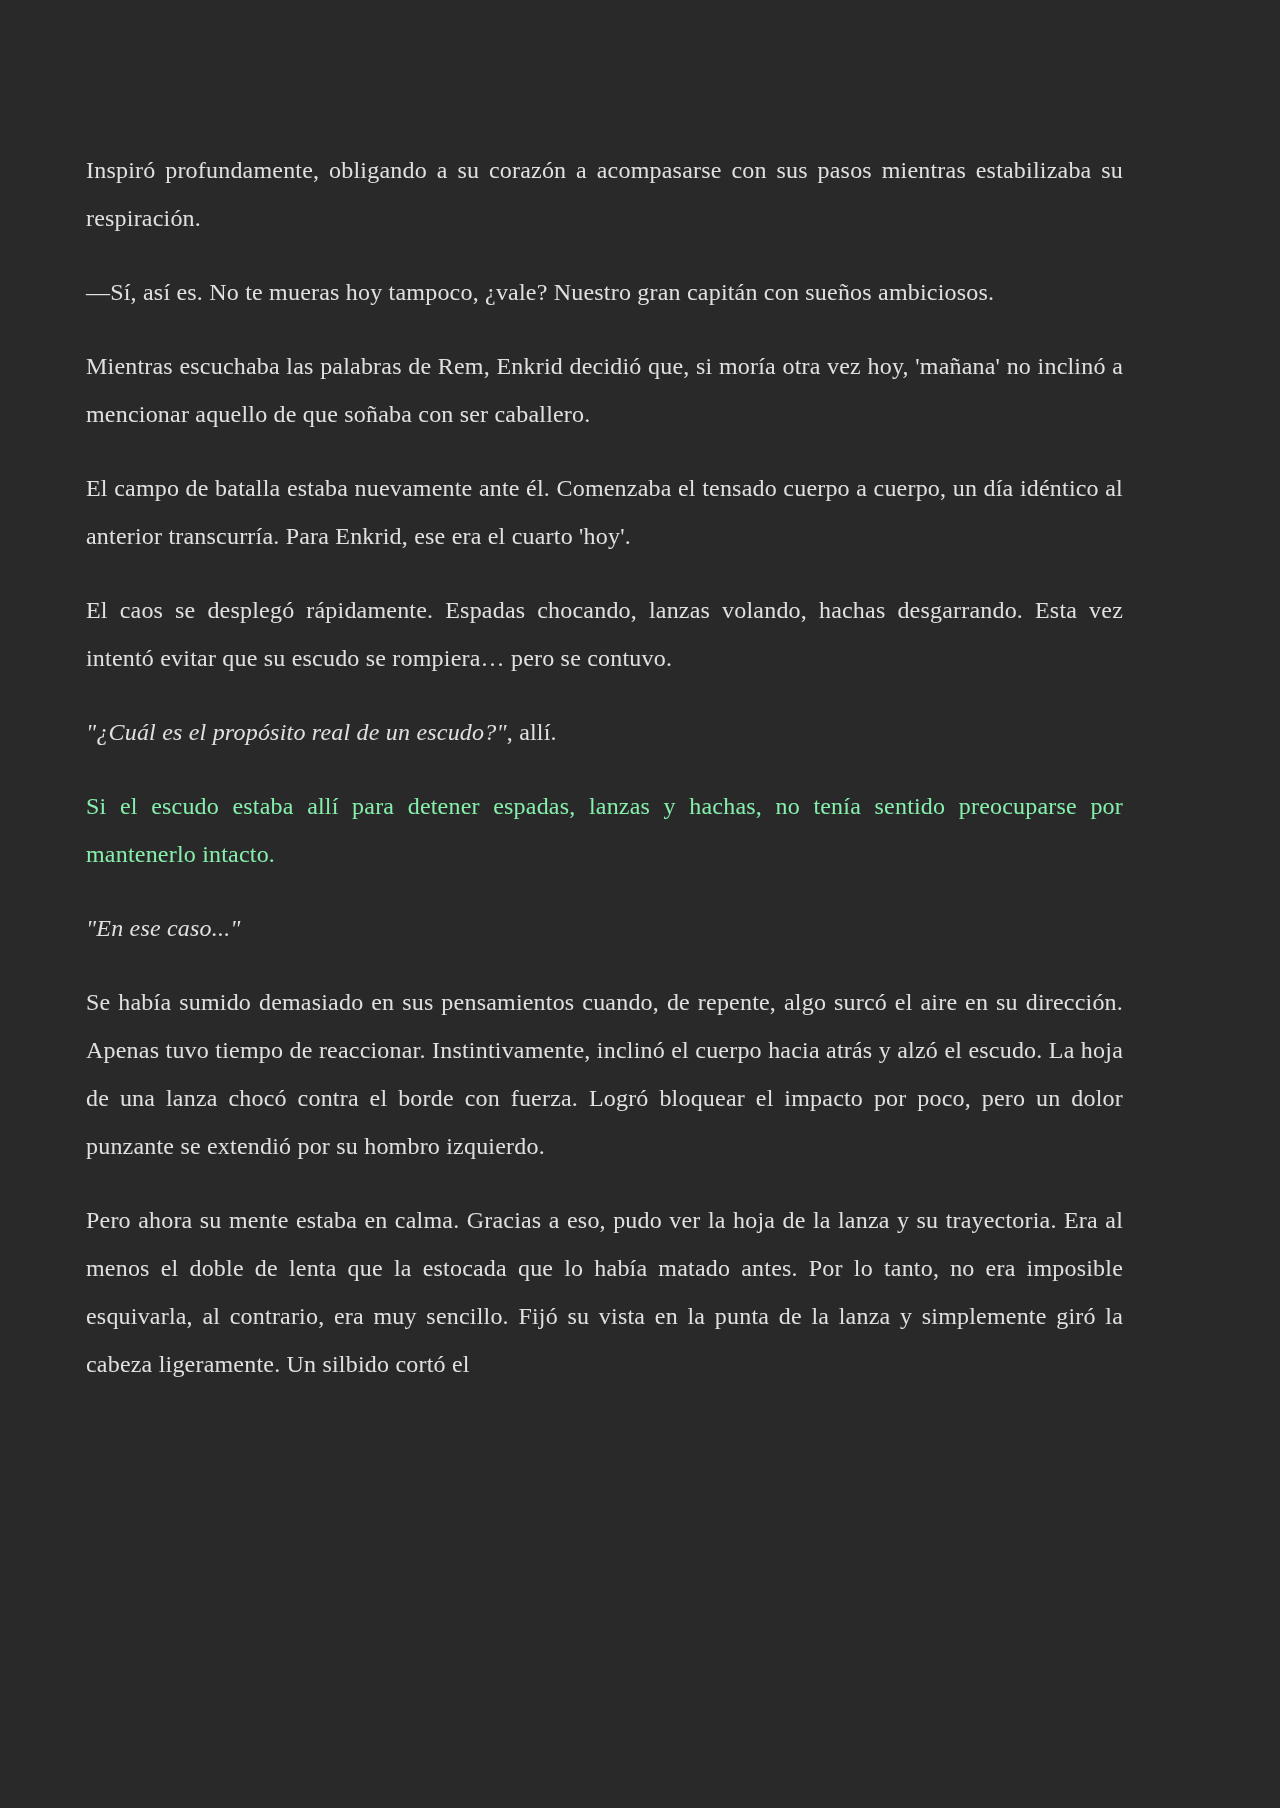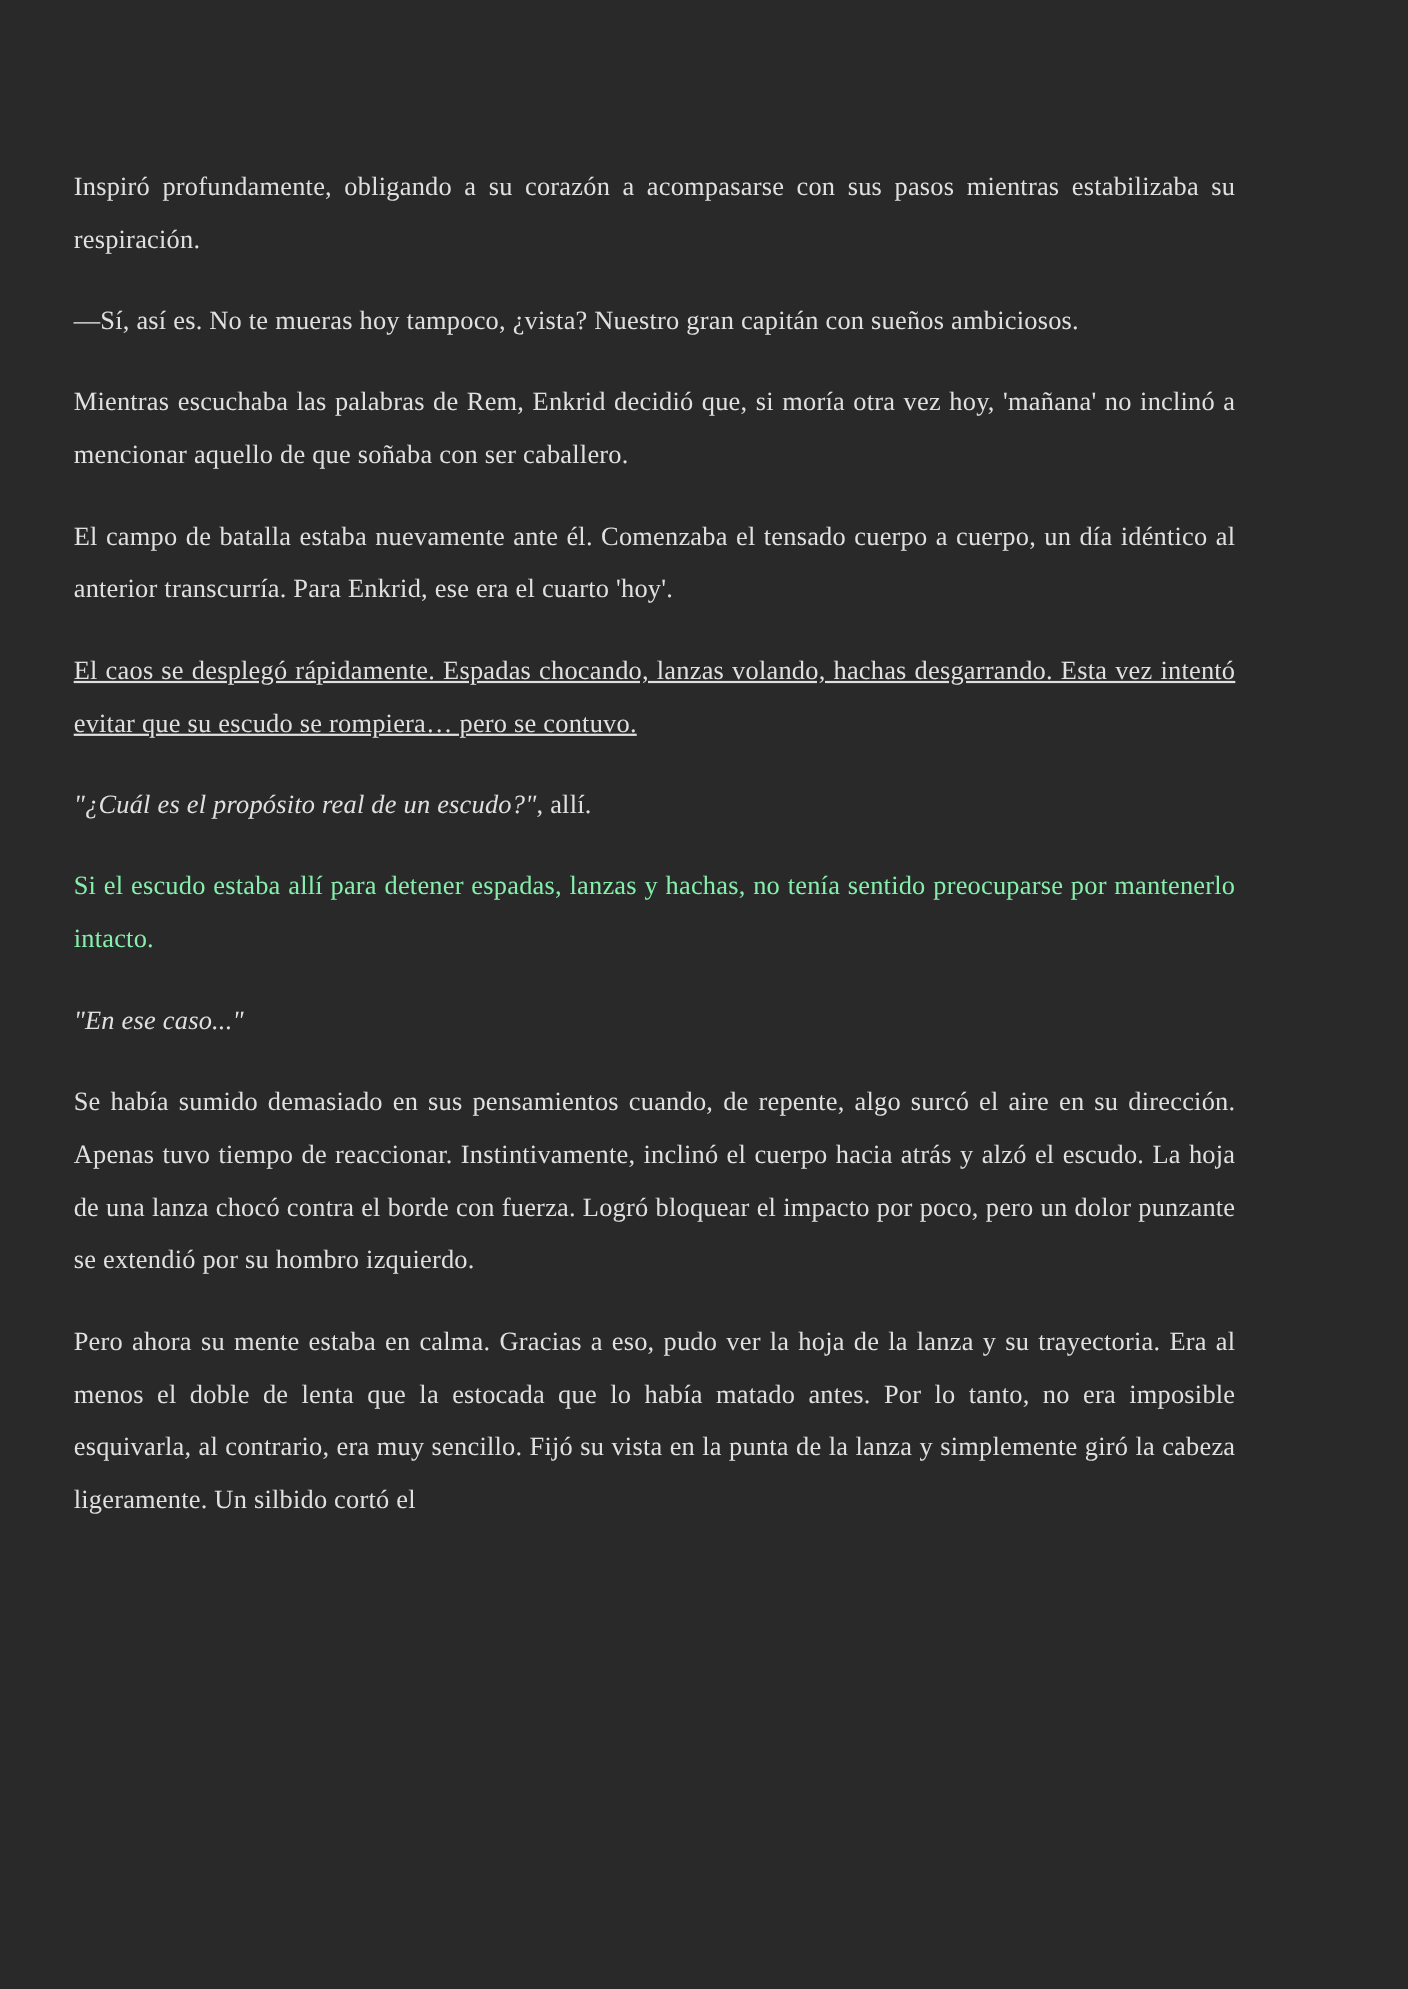--- a/index.html
+++ b/index.html
@@ -9,21 +9,21 @@
   body {
     background: #292929;
     font-family: "Liberation Serif", serif;
   }
   .page {
     position: relative;
     width: 1280px;
     height: 1808px;
     margin: 0 auto;
     box-sizing: border-box;
-    padding: 146px 157px 0 67px;
+    padding: 146px 157px 0 86px;
     background: #292929;
     overflow: hidden;
   }
   .content {
     width: 100%;
   }
   .para {
     margin: 0 0 26px 0;
     font-size: 24px;
     line-height: 48px;
@@ -35,23 +35,23 @@
   .para .italic {
     font-style: italic;
   }
 </style>
 </head>
 <body style="background: rgb(41, 41, 41);">
 
 <main class="page" style="background: rgb(41, 41, 41);">
   <article class="content" id="content">
       <p class="para" style="color: rgb(224, 224, 224);"><span>Inspiró profundamente, obligando a su corazón a acompasarse con sus pasos mientras estabilizaba su respiración.</span></p>
-      <p class="para" style="color: rgb(224, 224, 224);"><span>—Sí, así es. No te mueras hoy tampoco, ¿vista? Nuestro gran capitán con sueños ambiciosos.</span></p>
+      <p class="para" style="color: rgb(224, 224, 224);"><span>—Sí, así es. No te mueras hoy tampoco, ¿vale? Nuestro gran capitán con sueños ambiciosos.</span></p>
       <p class="para" style="color: rgb(224, 224, 224);"><span>Mientras escuchaba las palabras de Rem, Enkrid decidió que, si moría otra vez hoy, 'mañana' no inclinó a mencionar aquello de que soñaba con ser caballero.</span></p>
       <p class="para" style="color: rgb(224, 224, 224);"><span>El campo de batalla estaba nuevamente ante él. Comenzaba el tensado cuerpo a cuerpo, un día idéntico al anterior transcurría. Para Enkrid, ese era el cuarto 'hoy'.</span></p>
-      <p class="para" style="color: rgb(224, 224, 224); text-decoration: underline;"><span>El caos se desplegó rápidamente. Espadas chocando, lanzas volando, hachas desgarrando. Esta vez intentó evitar que su escudo se rompiera… pero se contuvo.</span></p>
+      <p class="para" style="color: rgb(224, 224, 224);"><span>El caos se desplegó rápidamente. Espadas chocando, lanzas volando, hachas desgarrando. Esta vez intentó evitar que su escudo se rompiera… pero se contuvo.</span></p>
       <p class="para" style="color: rgb(224, 224, 224);"><span class="italic">"¿Cuál es el propósito real de un escudo?"</span><span>, allí.</span></p>
       <p class="para" style="color: #86efac;"><span>Si el escudo estaba allí para detener espadas, lanzas y hachas, no tenía sentido preocuparse por mantenerlo intacto.</span></p>
       <p class="para" style="color: rgb(224, 224, 224);"><span class="italic">"En ese caso..."</span></p>
       <p class="para" style="color: rgb(224, 224, 224);"><span>Se había sumido demasiado en sus pensamientos cuando, de repente, algo surcó el aire en su dirección. Apenas tuvo tiempo de reaccionar. Instintivamente, inclinó el cuerpo hacia atrás y alzó el escudo. La hoja de una lanza chocó contra el borde con fuerza. Logró bloquear el impacto por poco, pero un dolor punzante se extendió por su hombro izquierdo.</span></p>
       <p class="para" style="color: rgb(224, 224, 224);"><span>Pero ahora su mente estaba en calma. Gracias a eso, pudo ver la hoja de la lanza y su trayectoria. Era al menos el doble de lenta que la estocada que lo había matado antes. Por lo tanto, no era imposible esquivarla, al contrario, era muy sencillo. Fijó su vista en la punta de la lanza y simplemente giró la cabeza ligeramente. Un silbido cortó el</span></p>
     </article>
 </main>
 
 </body></html>

